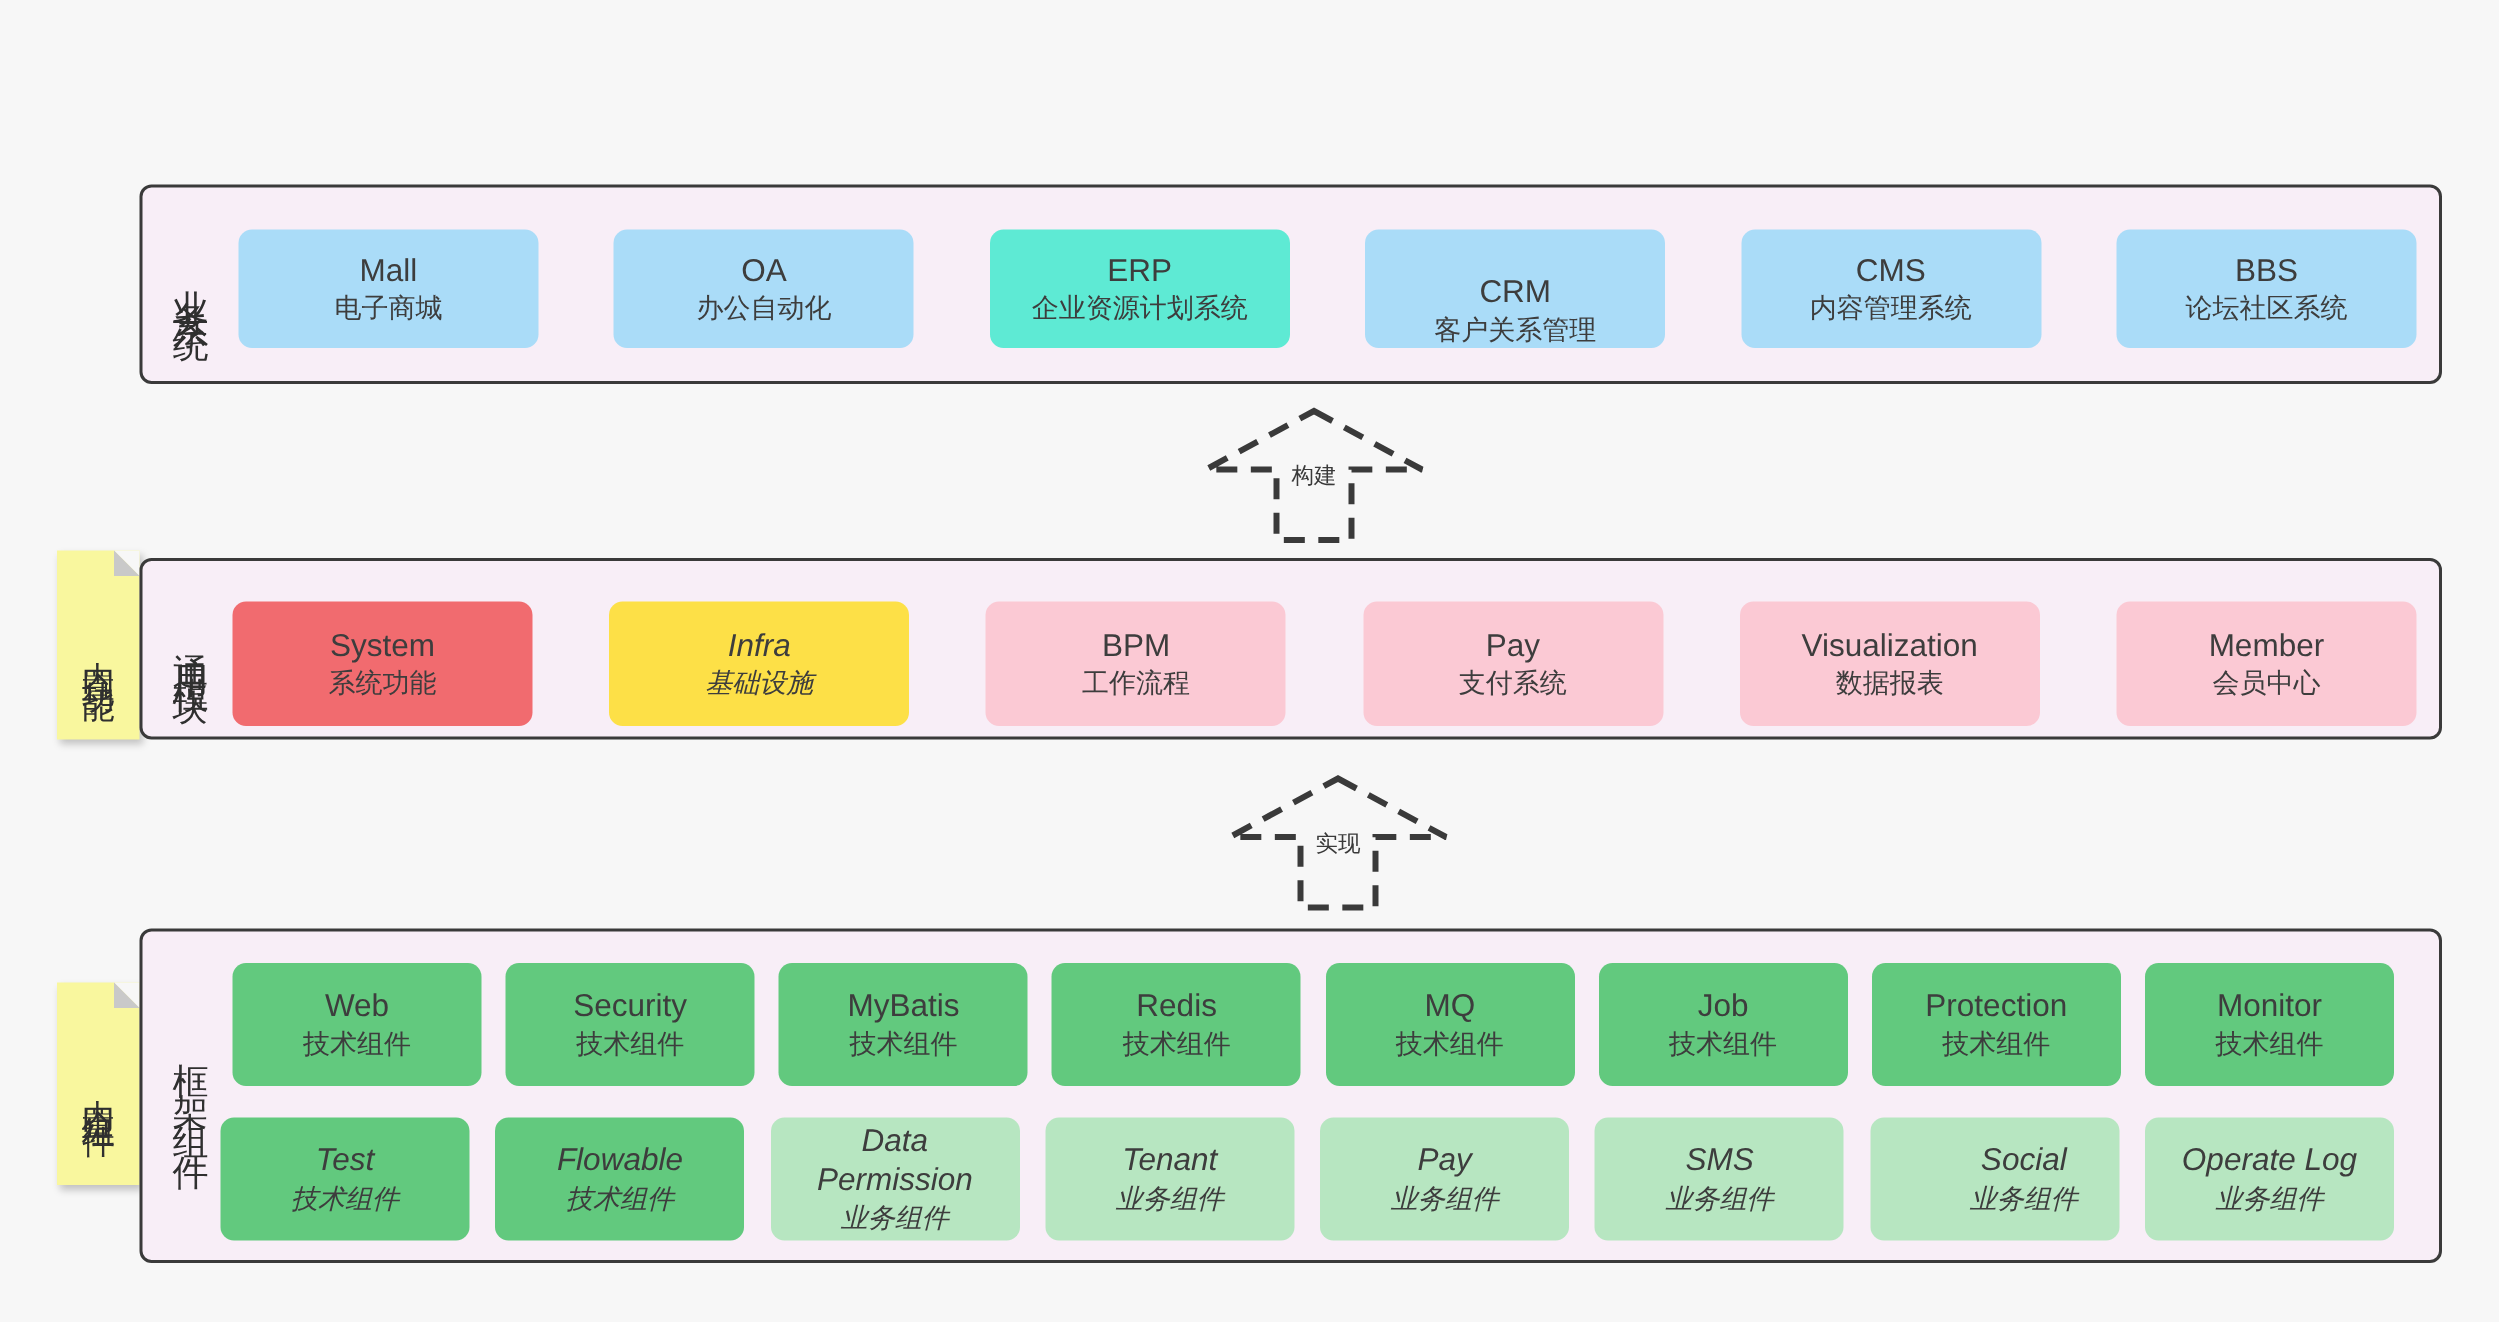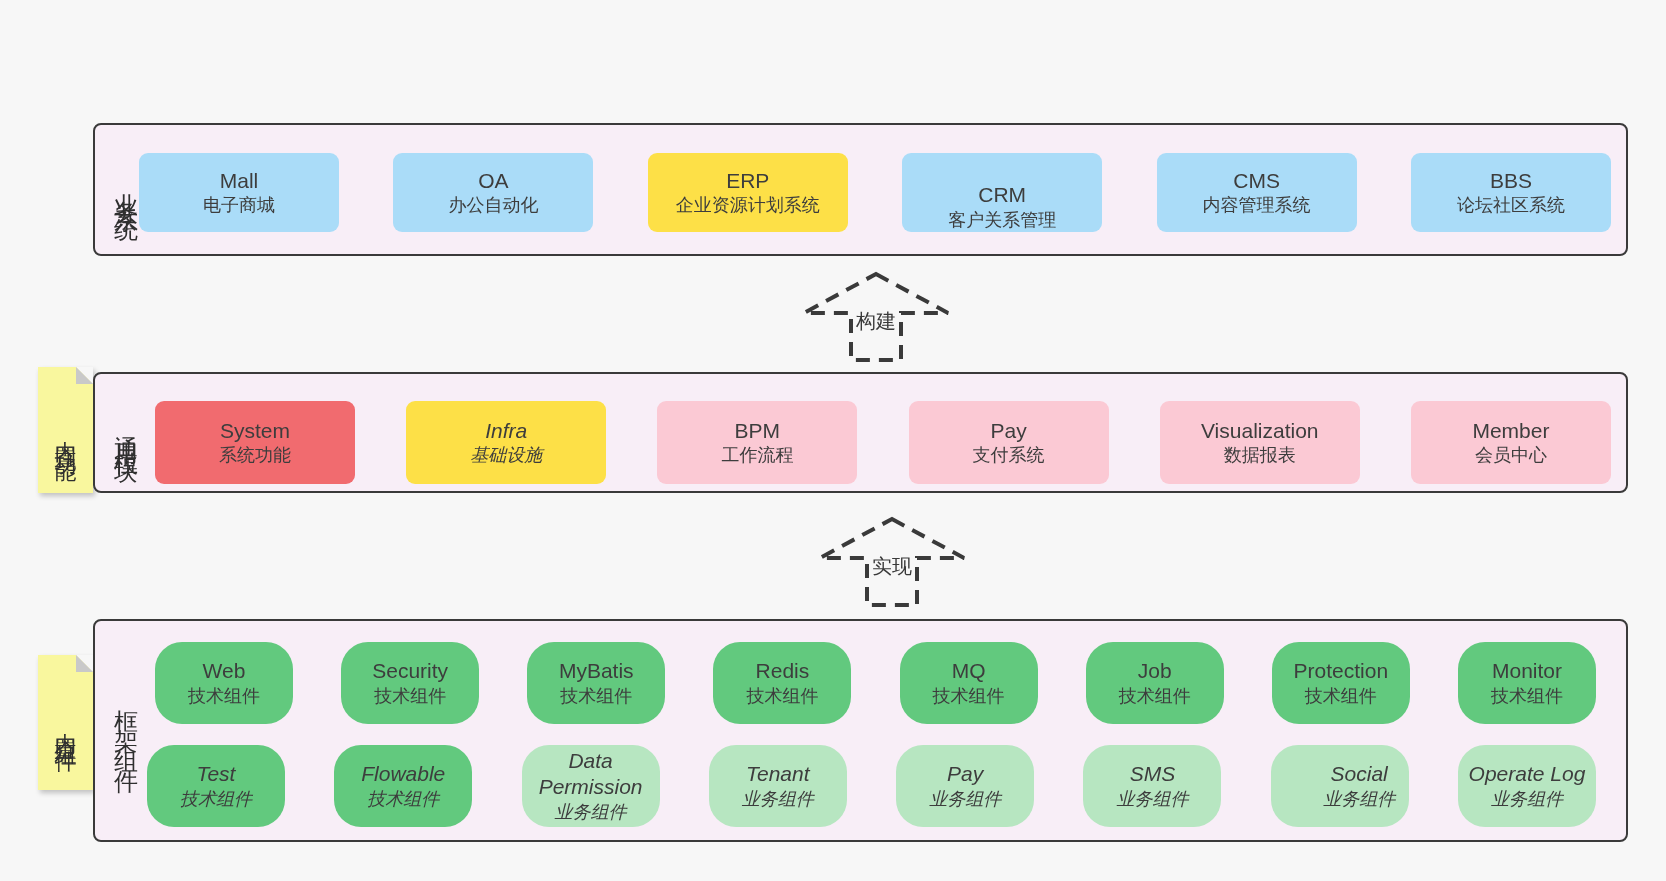--- a/index.html
+++ b/index.html
@@ -20,31 +20,31 @@
     position:absolute;left:0;top:0;bottom:0;width:62px;
     display:flex;align-items:center;justify-content:center;
     writing-mode:vertical-lr;text-orientation:upright;
     font-size:24px;letter-spacing:0.32em;color:#2f2f2f;
   }
   .band-3 .side-label{letter-spacing:0.85em;}
   
   .row{
     position:absolute;display:flex;justify-content:space-between;
   }
-  .band-1 .row{left:44px;right:15px;top:28px;height:79px;gap:34px;}
+  .band-1 .row{left:64px;right:15px;top:28px;height:79px;gap:34px;}
   .band-2 .row{left:60px;right:15px;top:27px;height:83px;}
   .band-3 .row1{left:60px;right:30px;top:21px;height:82px;}
   .band-3 .row2{left:52px;right:30px;top:124px;height:82px;font-style:italic;}
   .box{
     border-radius:9px;display:flex;flex-direction:column;
     align-items:center;justify-content:center;text-align:center;
     line-height:1.3;padding:0 6px;box-sizing:border-box;
   }
   .band-1 .box,.band-2 .box{width:200px;}
-  .band-3 .box{width:138px;line-height:1.28;border-radius:27px;}
+  .band-3 .box{width:166px;line-height:1.28;}
   .box .en{font-size:21px;color:#3d3d3d;}
   .box .zh{font-size:18px;color:#3d3d3d;}
   
   .note{
     position:absolute;left:38px;width:55px;background:#f9f79e;
     box-shadow:2px 3px 5px rgba(0,0,0,.22);
     display:flex;align-items:center;justify-content:center;
   }
   .note-1{top:367px;height:126px;}
   .note-2{top:655px;height:135px;}
@@ -61,21 +61,21 @@
     writing-mode:vertical-lr;text-orientation:upright;
     font-size:22px;letter-spacing:0.28em;color:#2f2f2f;margin-top:10px;
   }
   
   .arrow{position:absolute;width:150px;height:92px;}
   .arrow-1{left:801px;top:271px;}
   .arrow-2{left:817px;top:516px;}
   .arrow svg{position:absolute;inset:0;}
   .arrow .arrow-label{
     position:absolute;left:50%;top:36px;transform:translateX(-50%);
-    background:#f7f7f7;padding:1px 3px;font-size:20px;color:#3a3a3a;
+    background:#f7f7f7;padding:1px 3px;font-size:15px;color:#3a3a3a;
     white-space:nowrap;
   }
 </style>
 </head>
 <body style="background: rgb(247, 247, 247);">
 
 <div class="note note-1" style="background: rgb(249, 247, 158);">
   <span class="note-text">内置功能</span>
 </div>
 
@@ -87,21 +87,21 @@
   <div class="side-label">业务系统</div>
   <div class="row">
     <div class="box" style="background: rgb(170, 220, 248);">
       <span class="en">Mall</span>
       <span class="zh">电子商城</span>
     </div>
     <div class="box" style="background: rgb(170, 220, 248);">
       <span class="en">OA</span>
       <span class="zh">办公自动化</span>
     </div>
-    <div class="box" style="background: #fde047;">
+    <div class="box" style="background: #5eead4;">
       <span class="en">ERP</span>
       <span class="zh">企业资源计划系统</span>
     </div>
     <div class="box" style="background: rgb(170, 220, 248); justify-content: flex-end;">
       <span class="en">CRM</span>
       <span class="zh">客户关系管理</span>
     </div>
     <div class="box" style="background: rgb(170, 220, 248);">
       <span class="en">CMS</span>
       <span class="zh">内容管理系统</span>

